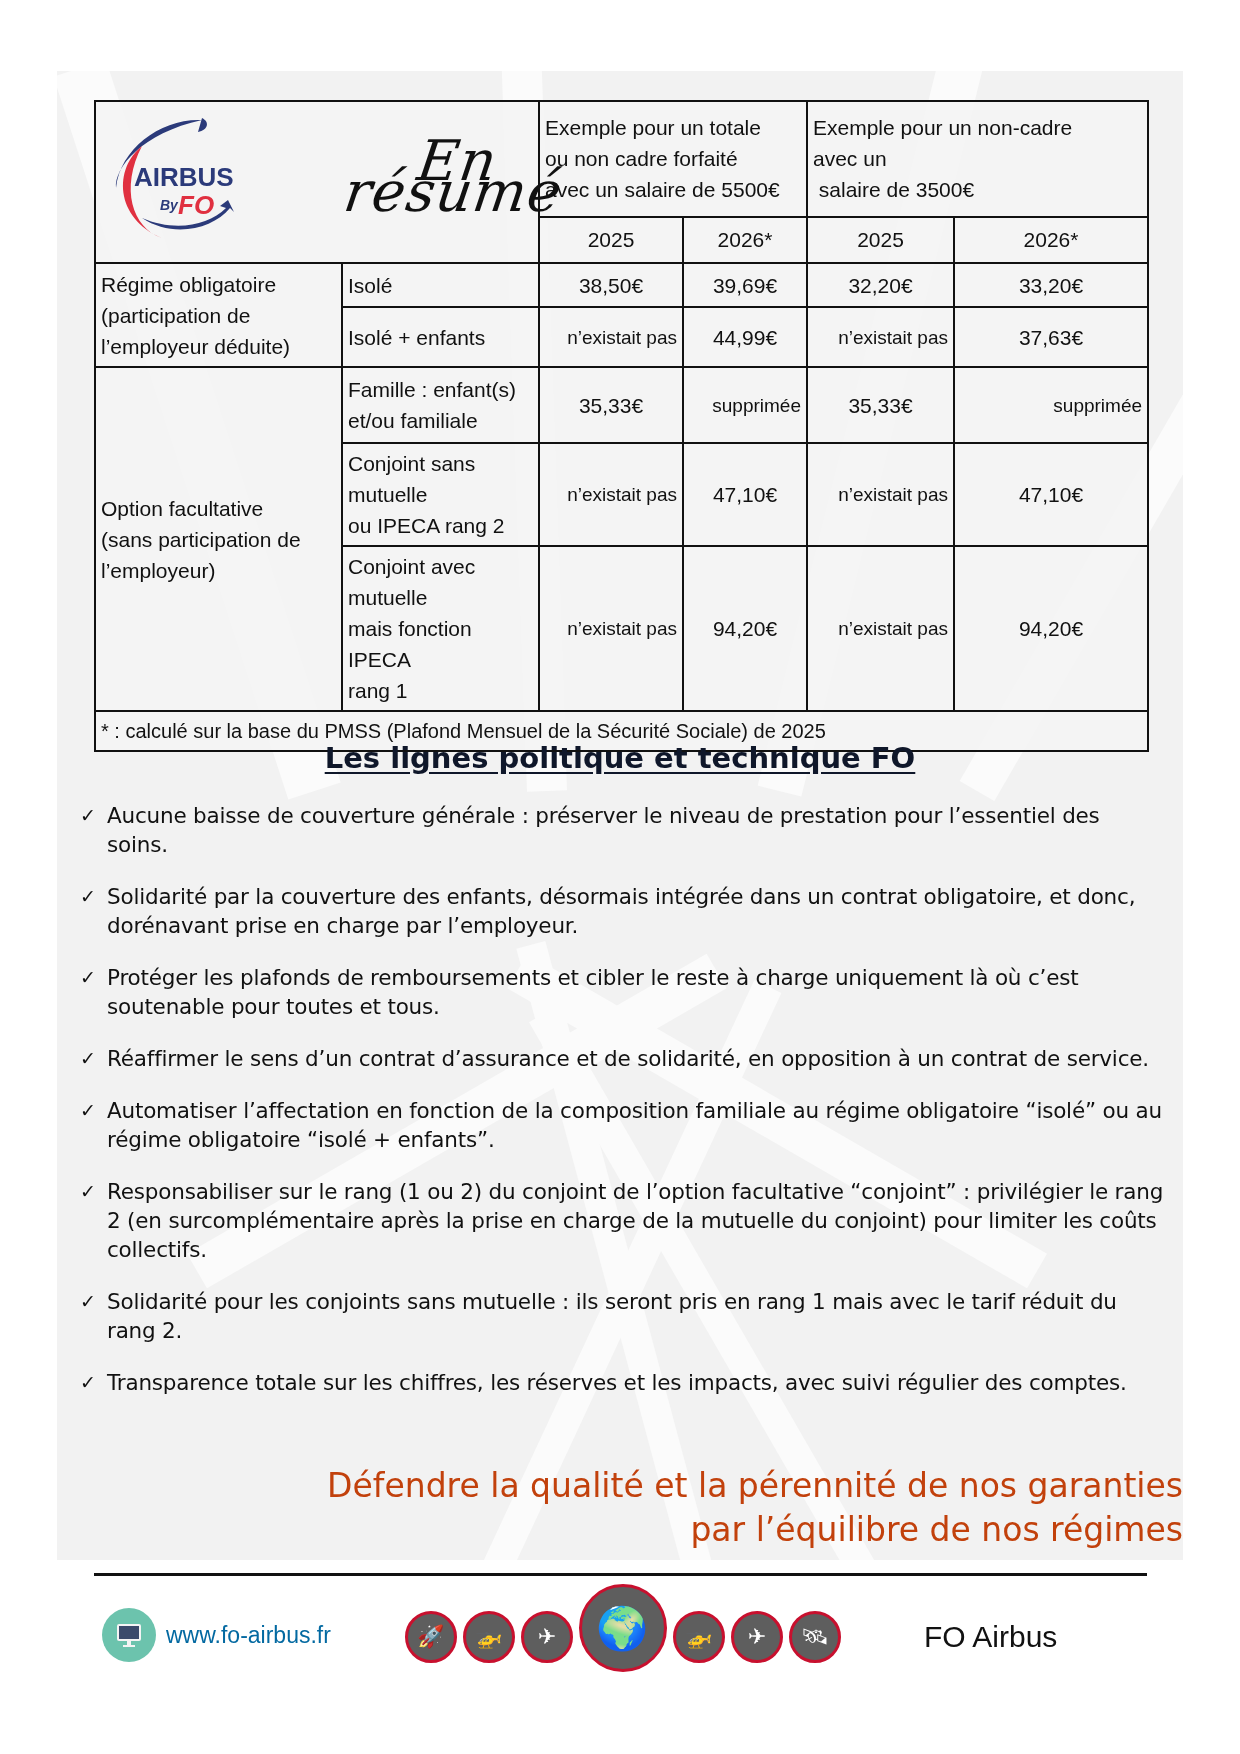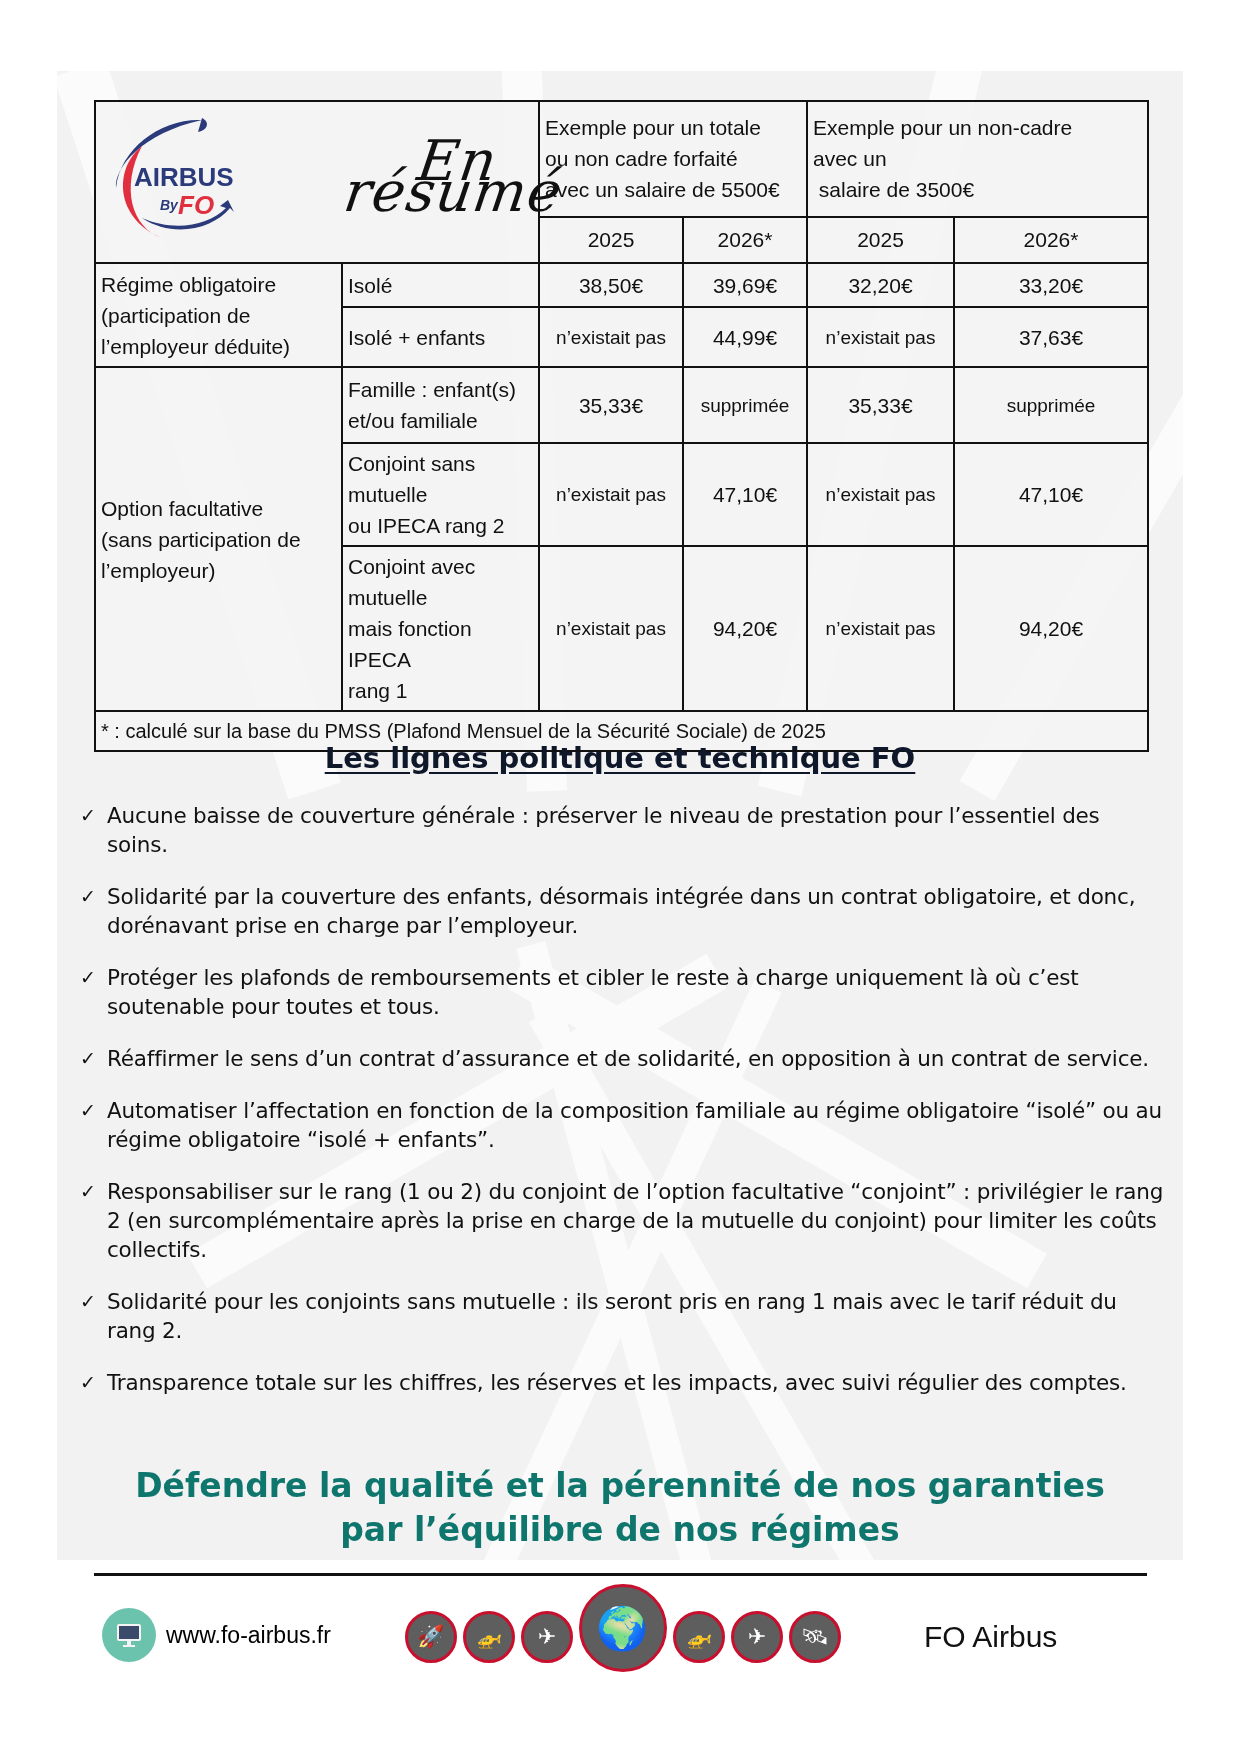--- a/index.html
+++ b/index.html
@@ -14,53 +14,53 @@
   .ray { position:absolute; background:#fbfbfb; transform-origin:50% 100%; }
   .content { position:absolute; inset:0; }
 
   table.summary {
     position:absolute; left:37px; top:29px; width:1053px;
     border-collapse:collapse; table-layout:fixed; background:rgba(244,244,244,0.92);
     font-size:21px; color:#111;
   }
   table.summary td { border:2.5px solid #111; padding:4px 5px; vertical-align:middle; line-height:31px; }
   .c { text-align:center; }
-  .small { font-size:19px; }
+  .small { font-size:19px;text-align:right; }
   .logo-cell { border-right:none !important; padding:6px !important; }
   .title-cell { border-left:none !important; text-align:center; }
   .script-title {
     font-family:"DejaVu Serif", serif; font-style:italic; font-size:56px; letter-spacing:1px;
     color:#111; transform:skewX(-8deg); display:inline-block;
   }
   .hdr { font-size:21px; line-height:31px; }
 
   .section-title {
     position:absolute; left:0; right:0; top:670px; text-align:center;
     font-family:"DejaVu Sans", sans-serif; font-weight:bold; font-size:29px;
     color:#0f172a; text-decoration:underline; text-underline-offset:4px;
   }
   ul.points { position:absolute; left:23px; top:730px; width:1085px; margin:0; padding:0; list-style:none; }
   ul.points li {
     position:relative; padding-left:27px; font-family:"DejaVu Sans", sans-serif;
     font-size:21.5px; line-height:29px; margin-bottom:23px; color:#111; letter-spacing:-0.2px;
   }
   ul.points li .check { position:absolute; left:0; top:0; font-size:19px; }
   .closing {
-    position:absolute; left:0; right:0; top:1393px; text-align:center;
-    font-family:"DejaVu Sans", sans-serif; font-weight:bold; font-size:33px; line-height:44px; color:#0f766e;
+    position:absolute; left:0; right:0; top:1393px; text-align:right;
+    font-family:"DejaVu Sans", sans-serif; font-weight:normal; font-size:33px; line-height:44px; color:#c2410c;
   }
 
   .footer-line { position:absolute; left:94px; top:1573px; width:1053px; height:3px; background:#111; }
   .footer { position:absolute; left:0; top:1580px; width:1240px; height:100px; }
   .site { position:absolute; left:102px; top:28px; display:flex; align-items:center; gap:10px; }
   .monitor {
     width:54px; height:54px; border-radius:50%; background:#6cc3ad;
     display:flex; align-items:center; justify-content:center;
   }
-  .site-text { font-size:23px; color:#000000; }
+  .site-text { font-size:23px; color:#0369a1; }
   .icons { position:absolute; left:405px; top:4px; display:flex; align-items:center; gap:6px; }
   .ic {
     width:46px; height:46px; border-radius:50%; background:#5e5e5e; border:3px solid #c8102e;
     display:flex; align-items:center; justify-content:center; color:#fff; font-size:22px;
   }
   .ic.big { width:82px; height:82px; font-size:42px; }
   .brand { position:absolute; left:924px; top:40px; font-size:30px; color:#111; }
 </style>
 </head>
 <body>

